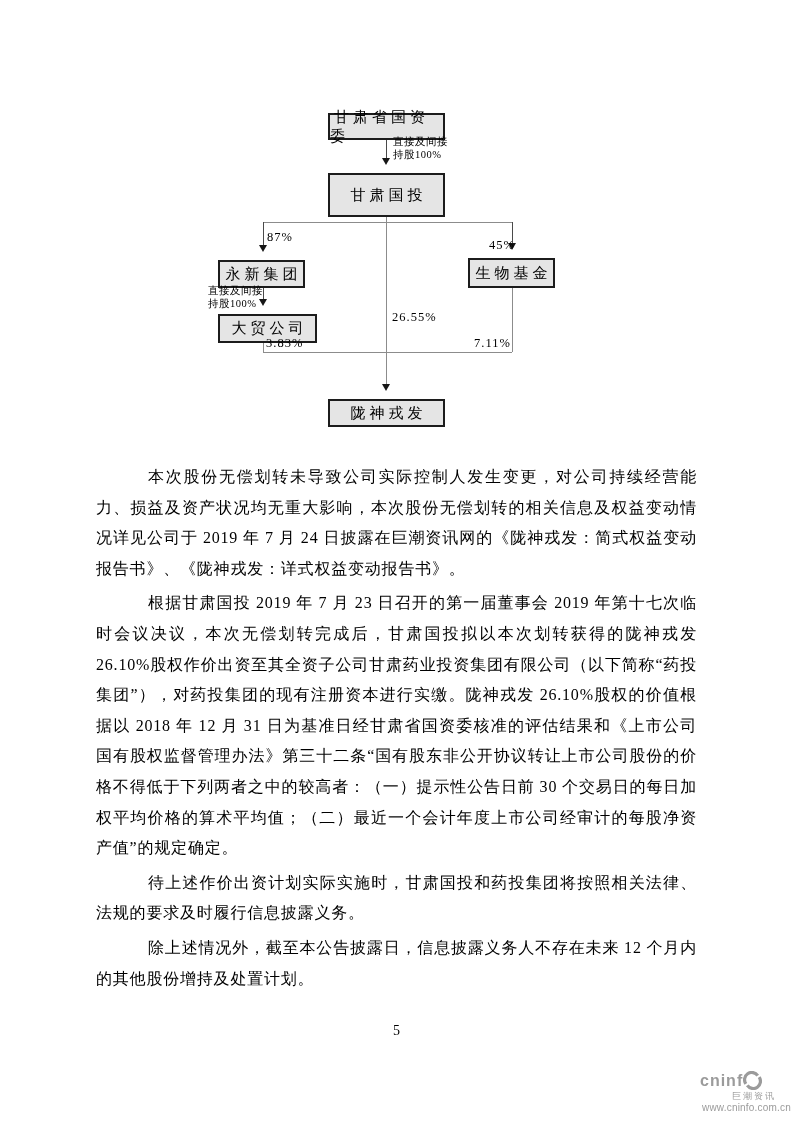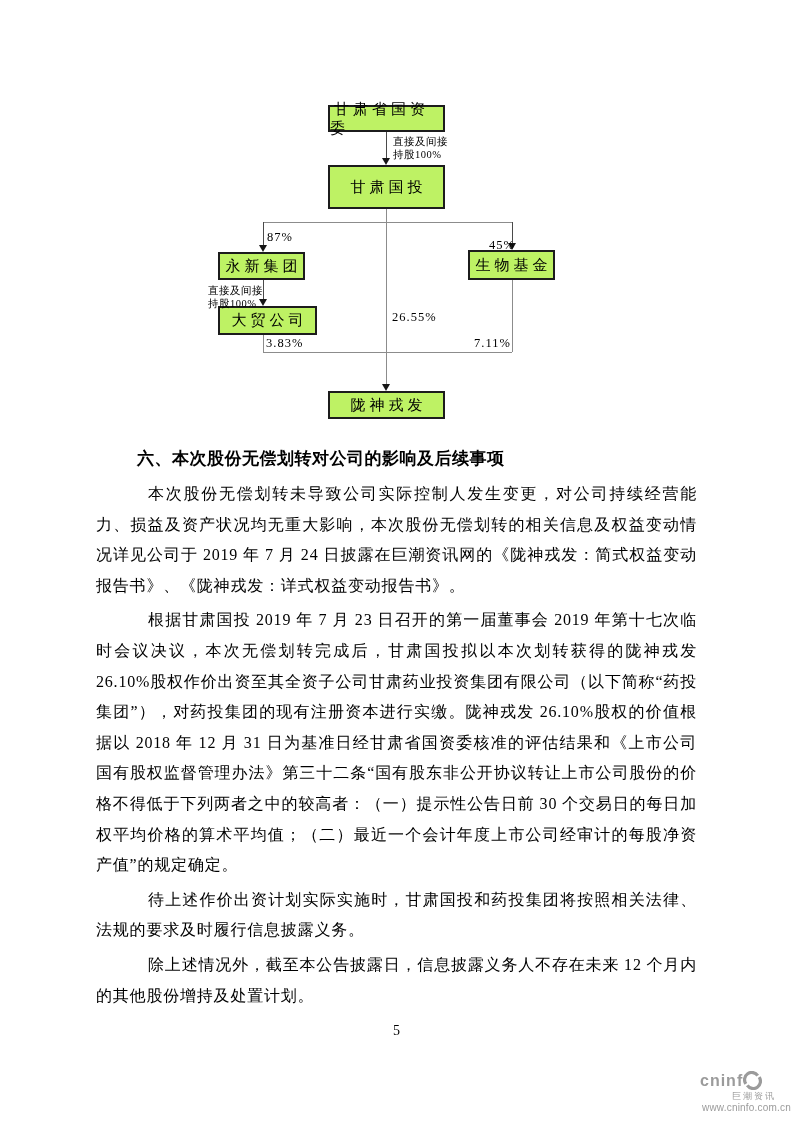--- a/index.html
+++ b/index.html
@@ -4,23 +4,23 @@
 <style>
   html,body{margin:0;padding:0;}
   body{
     width:793px;height:1122px;position:relative;background:#ffffff;
     font-family:"Liberation Serif","DejaVu Serif",serif;color:#000;
     overflow:hidden;
   }
   
   .chart{position:absolute;left:0;top:0;width:793px;height:440px;}
   .node{
-    position:absolute;border:2px solid #1c1c1c;background:#bef264;
+    position:absolute;border:2px solid #1c1c1c;background:#e5e5e5;
     display:flex;align-items:center;justify-content:center;
-    font-size:15px;letter-spacing:4px;text-indent:4px;box-sizing:border-box;
+    font-size:15px;letter-spacing:4px;text-indent:4px;box-sizing:border-box;margin-top:8px;
   }
   .node-a{left:328px;top:105px;width:117px;height:27px;}
   .node-b{left:328px;top:165px;width:117px;height:44px;}
   .node-c{left:218px;top:252px;width:87px;height:28px;}
   .node-d{left:218px;top:306px;width:99px;height:29px;}
   .node-e{left:468px;top:250px;width:87px;height:30px;}
   .node-f{left:328px;top:391px;width:117px;height:28px;}
   .vline,.hline{position:absolute;background:#8c8c8c;}
   .vline{width:1px;}
   .hline{height:1px;}
@@ -35,21 +35,21 @@
   }
   .elabel.small{font-size:10.5px;line-height:13px;letter-spacing:0.5px;}
   
   .content{
     position:absolute;left:96px;top:447px;width:601px;
   }
   .content h2{
     font-size:17px;line-height:24px;margin:0 0 0 41px;font-weight:bold;
     font-family:"Liberation Sans","DejaVu Sans",sans-serif;letter-spacing:0.5px;
   }
-  .content .paras{margin-top:8px;}
+  .content .paras{margin-top:15px;}
   .content p{
     margin:0 0 4px 0;font-size:16px;line-height:30.6px;letter-spacing:0.8px;
     text-align:justify;text-indent:52px;
   }
   
   .pagenum{
     position:absolute;left:0;top:1023px;width:793px;text-align:center;
     font-size:14px;
   }
   .cninfo{
@@ -114,21 +114,20 @@
   <div class="elabel small" style="left:208px;top:284px;">
     <div>直接及间接</div>
     <div>持股100%</div>
   </div>
   <div class="elabel" style="left:392px;top:310px;text-align:center;">26.55%</div>
   <div class="elabel" style="left:266px;top:336px;">3.83%</div>
   <div class="elabel" style="left:474px;top:336px;">7.11%</div>
 </div>
 
 <div class="content">
-  <h2>六、本次股份无偿划转对公司的影响及后续事项</h2>
   <div class="paras">
     <p>本次股份无偿划转未导致公司实际控制人发生变更，对公司持续经营能力、损益及资产状况均无重大影响，本次股份无偿划转的相关信息及权益变动情况详见公司于 2019 年 7 月 24 日披露在巨潮资讯网的《陇神戎发：简式权益变动报告书》、《陇神戎发：详式权益变动报告书》。</p>
     <p>根据甘肃国投 2019 年 7 月 23 日召开的第一届董事会 2019 年第十七次临时会议决议，本次无偿划转完成后，甘肃国投拟以本次划转获得的陇神戎发 26.10%股权作价出资至其全资子公司甘肃药业投资集团有限公司（以下简称“药投集团”），对药投集团的现有注册资本进行实缴。陇神戎发 26.10%股权的价值根据以 2018 年 12 月 31 日为基准日经甘肃省国资委核准的评估结果和《上市公司国有股权监督管理办法》第三十二条“国有股东非公开协议转让上市公司股份的价格不得低于下列两者之中的较高者：（一）提示性公告日前 30 个交易日的每日加权平均价格的算术平均值；（二）最近一个会计年度上市公司经审计的每股净资产值”的规定确定。</p>
     <p>待上述作价出资计划实际实施时，甘肃国投和药投集团将按照相关法律、法规的要求及时履行信息披露义务。</p>
     <p>除上述情况外，截至本公告披露日，信息披露义务人不存在未来 12 个月内的其他股份增持及处置计划。</p>
   </div>
 </div>
 
 <div class="pagenum">5</div>
 

